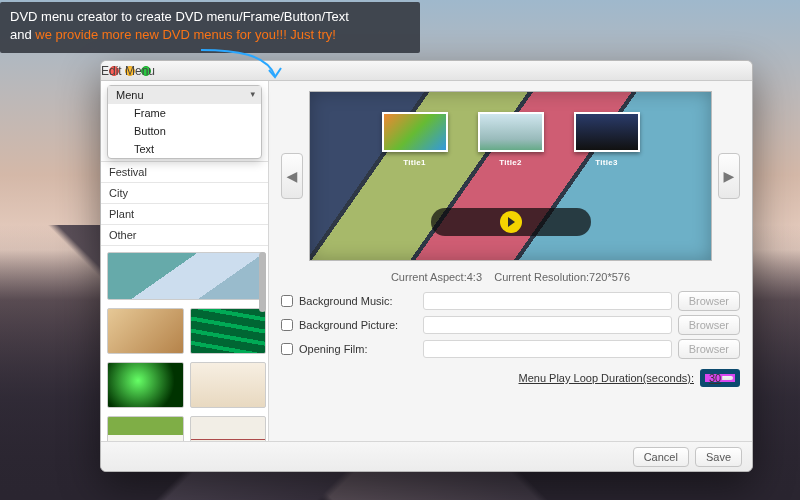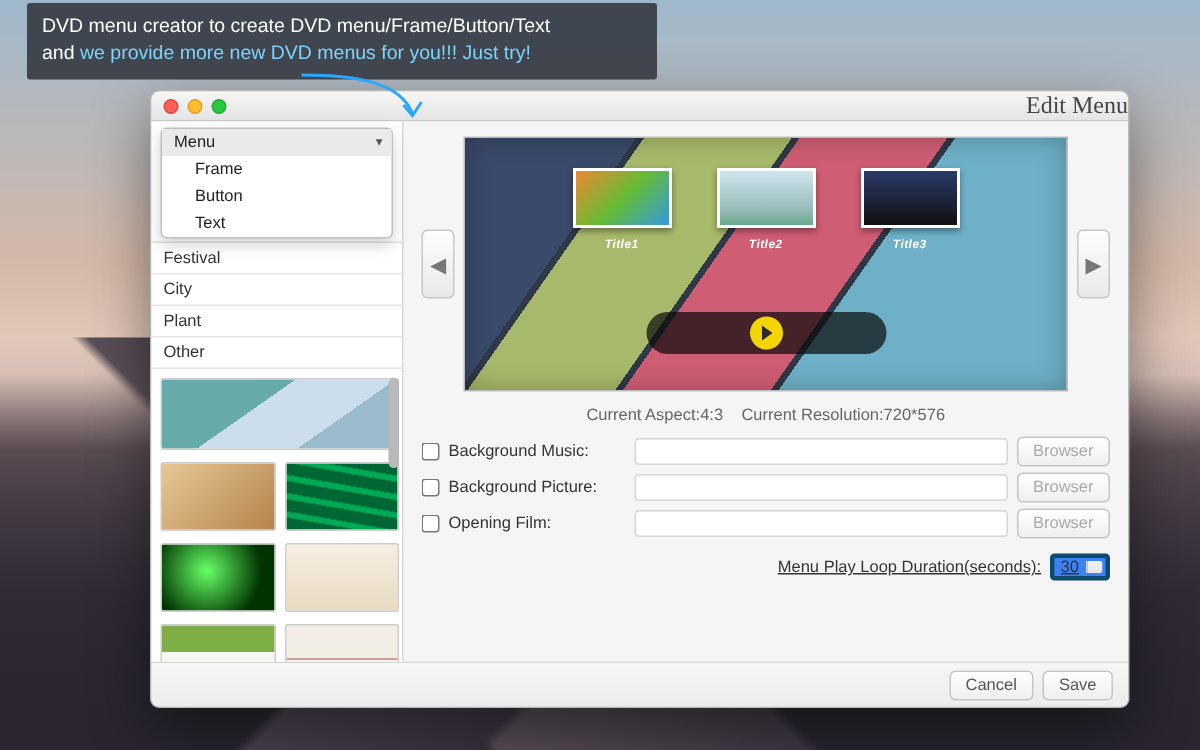--- a/index.html
+++ b/index.html
@@ -15,28 +15,28 @@
 body::before {
   content:"";
   position:absolute; left:0; right:0; bottom:0; top:45%;
   background:
     linear-gradient(135deg, transparent 40%, #4a4250 41%, #3a3340 55%, transparent 56%),
     linear-gradient(45deg, transparent 30%, #5a4f58 31%, #3f3844 50%, transparent 51%),
     linear-gradient(180deg, transparent, #2a2530);
 }
 
 .promo {
-  position: absolute; left: 18px; top: 2px;
+  position: absolute; left: 0; top: 2px;
   width: 420px; padding: 6px 10px 10px 10px;
   background: rgba(55,60,68,0.92);
   color: #fff; font-size: 13px; line-height: 1.35;
   border-radius: 2px;
   z-index: 40;
 }
-.promo .hl { color: #7dd3fc; }
+.promo .hl { color: #f97316; }
 .arrow {
   position:absolute; left:195px; top:46px; z-index:41;
 }
 .arrow svg { stroke:#2aa7ff; stroke-width:2; fill:none; }
 
 
 .window {
   position: absolute; left: 100px; top: 60px;
   width: 653px; height: 412px;
   background: #f5f5f5;
@@ -53,22 +53,22 @@
   border-radius: 6px 6px 0 0;
   display:flex; align-items:center;
   position:relative;
 }
 .traffic { display:flex; gap:6px; margin-left:8px;}
 .tl { width:10px; height:10px; border-radius:50%; }
 .tl.r{background:#ff5f57;border:1px solid #e24238;}
 .tl.y{background:#ffbd2e;border:1px solid #e1a11e;}
 .tl.g{background:#28c940;border:1px solid #1dac2f;}
 .titlebar .title{
-  position:absolute; left:0; right:0; text-align:right;
-  font-size:16px; color:#444;font-family:Liberation Serif, serif;
+  position:absolute; left:0; right:0; text-align:left;
+  font-size:12px; color:#444;
 }
 .body { flex:1; display:flex; min-height:0;}
 .sidebar {
   width: 168px; flex:none;
   border-right:1px solid #d6d6d6;
   background:#fff;
   display:flex; flex-direction:column;
   position:relative;
 }
 .dropdown-wrap{
@@ -82,21 +82,21 @@
   box-shadow: 0 4px 10px rgba(0,0,0,0.18);
   z-index:50;
 }
 .dd-item{
   padding:3px 8px;
   font-size:11px;
   color:#222;
   cursor:default;
 }
 .dd-item.sel{ background:#eaeaea;}
-.dd-item.indent{ padding-left:22px;}
+.dd-item.indent{ padding-left:12px;margin-left:14px;}
 .dd-item+.dd-item{}
 .dd-item:first-child::after{
   content:"▾"; position:absolute; right:6px; top:3px; font-size:9px; color:#555;
 }
 .cats{
   margin-top:2px;
   border-top:1px solid #e0e0e0;
 }
 .cat{
   padding:4px 8px; font-size:11px; color:#333;
@@ -149,21 +149,21 @@
   position:absolute; top:20px; left:0; right:0;
   display:flex; justify-content:center; gap:30px;
 }
 .pv-t{ text-align:center; }
 .pv-img{
   width:66px; height:40px; background:#fff; padding:2px;
   box-shadow:0 2px 4px rgba(0,0,0,0.4);
 }
 .pv-img div{ width:100%; height:100%;}
 .pv-lbl{
-  margin-top:6px; font-size:8px; color:#fff; font-weight:600; letter-spacing:0.3px;font-style:italic;
+  margin-top:6px; font-size:8px; color:#fff; font-weight:600; letter-spacing:0.3px;
 }
 .play-pill{
   position:absolute; bottom:24px; left:50%; transform:translateX(-50%);
   width:160px; height:28px; border-radius:14px;
   background:rgba(10,10,10,0.7);
   display:flex; align-items:center; justify-content:center;
 }
 .play-btn{
   width:22px; height:22px; border-radius:50%;
   background:#f4d500; display:flex; align-items:center; justify-content:center;
@@ -200,22 +200,22 @@
   background:linear-gradient(#ffffff,#efefef);
   color:#555; font-size:11px;
   display:flex; align-items:center;
 }
 .btn.disabled{ color:#aaa;}
 .dur-row{
   display:flex; justify-content:flex-end; align-items:center; gap:6px;
   margin-top:6px; color:#333;text-decoration:underline;
 }
 .dur-row .spin{
-  width:40px; height:18px; border:3px solid #0c4a6e; border-radius:3px;
-  background:#3b82f6; display:flex; align-items:center; padding:0 16px 0 4px;
+  width:40px; height:18px; border:5px solid #0c4a6e; border-radius:3px;
+  background:#d946ef; display:flex; align-items:center; padding:0 16px 0 4px;
   position:relative;
 }
 .dur-row .spin::after{
   content:""; position:absolute; right:2px; top:2px; bottom:2px; width:10px;
   background:linear-gradient(#f3f3f3,#e6e6e6); border-left:1px solid #ddd; border-radius:0 2px 2px 0;
 }
 .footer{
   flex:none; height:30px;
   border-top:1px solid #d6d6d6;
   background:linear-gradient(#f6f6f6,#ececec);

